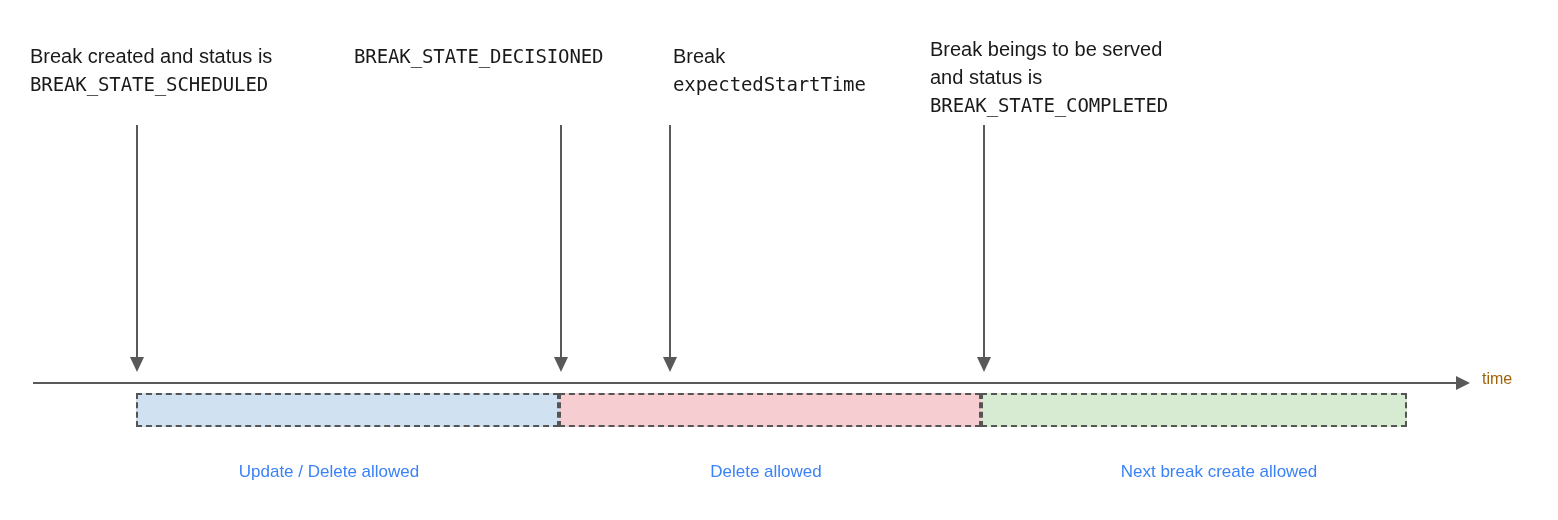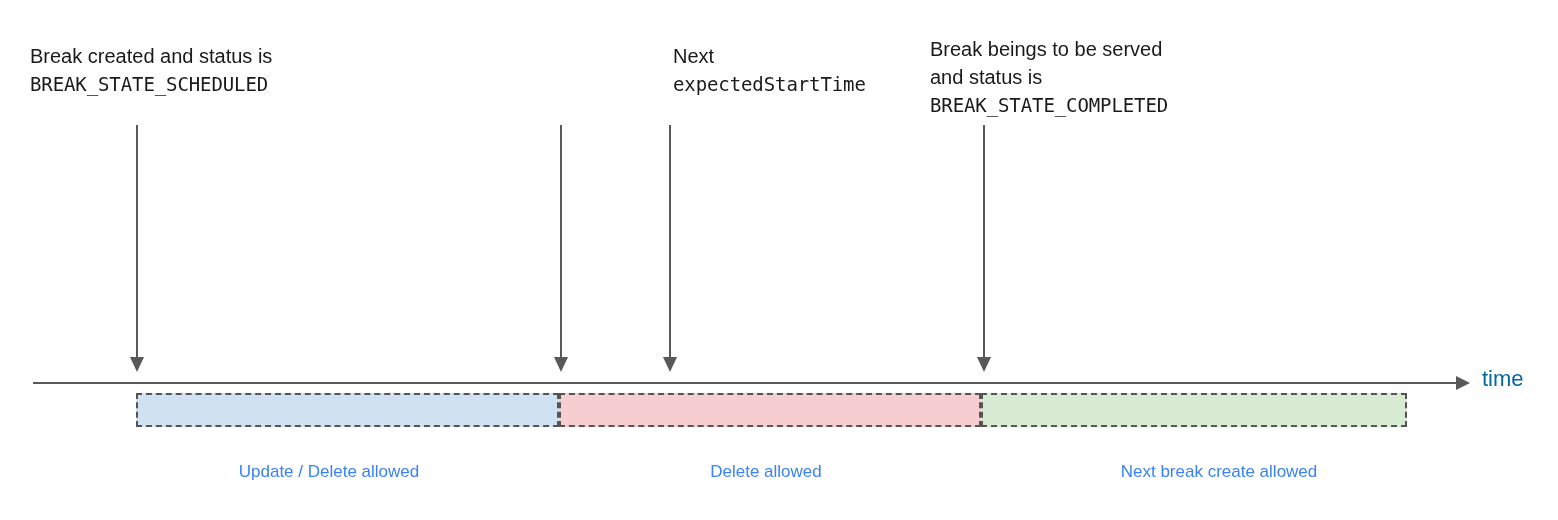--- a/index.html
+++ b/index.html
@@ -85,23 +85,23 @@
     width: 0;
     height: 0;
     border-top: 7px solid transparent;
     border-bottom: 7px solid transparent;
     border-left: 14px solid #595959;
   }
   #axis-label {
     position: absolute;
     left: 1482px;
     top: 366px;
-    font-size: 22px;
+    font-size: 16px;
     line-height: 26px;
-    color: #0369a1;
+    color: #a16207;
   }
 
   
   .phase-bar {
     position: absolute;
     top: 393px;
     height: 34px;
     box-sizing: border-box;
     border: 2px dashed #555555;
   }
@@ -121,24 +121,25 @@
 <body>
 
 <div id="canvas">
 
   <div class="annotation" style="left: 30px; top: 42px;">
     <span class="ln sans">Break created and status is</span>
     <span class="ln mono">BREAK_STATE_SCHEDULED</span>
   </div>
 
   <div class="annotation" style="left: 354px; top: 42px;">
+    <span class="ln mono">BREAK_STATE_DECISIONED</span>
   </div>
 
   <div class="annotation" style="left: 673px; top: 42px;">
-    <span class="ln sans">Next</span>
+    <span class="ln sans">Break</span>
     <span class="ln mono">expectedStartTime</span>
   </div>
 
   <div class="annotation" style="left: 930px; top: 35px;">
     <span class="ln sans">Break beings to be served</span>
     <span class="ln sans">and status is</span>
     <span class="ln mono">BREAK_STATE_COMPLETED</span>
   </div>
 
   <div class="v-arrow" style="left: 130px; top: 125px; height: 247px;">

